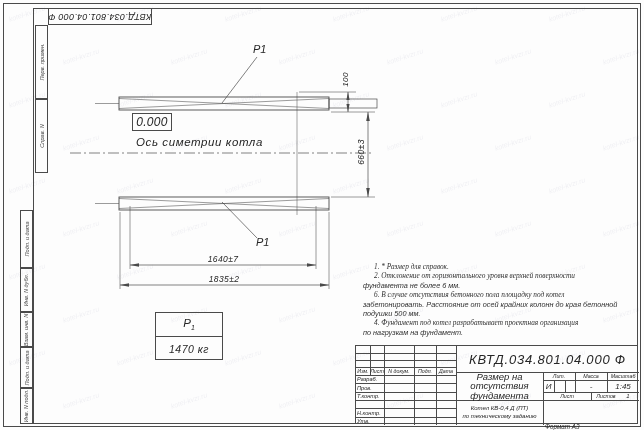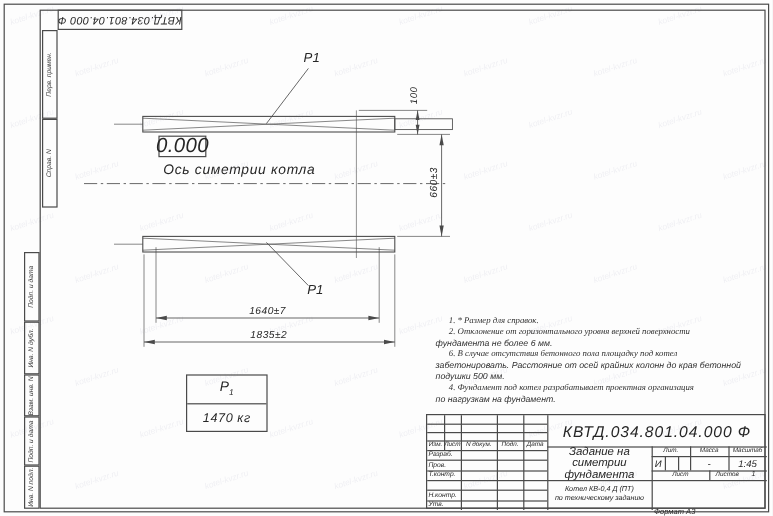--- a/index.html
+++ b/index.html
@@ -164,21 +164,21 @@
       <polygon points="368,197 366.2,188 369.8,188"></polygon>
       <polygon points="348,92 346.4,100 349.6,100"></polygon>
       <polygon points="348,112 346.4,104 349.6,104"></polygon>
     </g>
   </svg>
 
   <div class="abs gost" style="left:253px;top:43px;font-size:11px;">P1</div>
   <div class="abs gost" style="left:256px;top:236px;font-size:11px;">P1</div>
 
   <div class="box" style="left:132px;top:113px;width:40px;height:18px;display:flex;align-items:center;justify-content:center;">
-    <span class="gost" style="font-size:17px;letter-spacing:.3px;">0.000</span>
+    <span class="gost" style="font-size:12px;letter-spacing:.3px;">0.000</span>
   </div>
   <div class="abs gost" style="left:136px;top:136px;font-size:11.5px;letter-spacing:.6px;white-space:nowrap;">Ось симетрии котла</div>
 
   <div class="abs gost dim" style="left:190px;top:254px;width:66px;">1640±7</div>
   <div class="abs gost dim" style="left:191px;top:274px;width:66px;">1835±2</div>
   <div class="abs gost dim" style="left:344px;top:147px;width:34px;transform:rotate(-90deg);">660±3</div>
   <div class="abs gost dim" style="left:333px;top:75px;width:24px;transform:rotate(-90deg);font-size:8px;">100</div>
 
   <div class="box" style="left:155px;top:312px;width:68px;height:48px;">
     <div style="height:24px;border-bottom:1px solid #4a4a4a;display:flex;align-items:center;justify-content:center;box-sizing:border-box;">
@@ -238,22 +238,22 @@
     <div class="tb" style="left:1px;top:29px;width:27px;height:8px;font-size:5.6px;justify-content:flex-start;">Разраб.</div>
     <div class="tb" style="left:1px;top:37px;width:27px;height:9px;font-size:5.6px;justify-content:flex-start;">Пров.</div>
     <div class="tb" style="left:1px;top:46px;width:27px;height:8px;font-size:5.6px;justify-content:flex-start;">Т.контр.</div>
     <div class="tb" style="left:1px;top:54px;width:27px;height:8px;font-size:5.6px;justify-content:flex-start;"></div>
     <div class="tb" style="left:1px;top:62px;width:27px;height:9px;font-size:5.6px;justify-content:flex-start;">Н.контр.</div>
     <div class="tb" style="left:1px;top:71px;width:27px;height:8px;font-size:5.6px;justify-content:flex-start;">Утв.</div>
 
     <div class="tb" style="left:100px;top:0;width:183px;height:26px;font-size:13px;letter-spacing:.8px;">КВТД.034.801.04.000  Ф</div>
 
     <div class="tb" style="left:100px;top:26px;width:87px;height:28px;flex-direction:column;font-size:9.5px;line-height:9.5px;">
-      <span>Задание на</span>
-      <span>симетрии</span>
+      <span>Размер на</span>
+      <span>отсутствия</span>
       <span>фундамента</span>
     </div>
 
     <div class="tb" style="left:100px;top:54px;width:87px;height:25px;flex-direction:column;font-size:6px;line-height:7.5px;">
       <span>Котел  КВ-0,4  Д  (ПТ)</span>
       <span>по техническому заданию</span>
     </div>
 
     <div class="tb" style="left:187px;top:26px;width:32px;height:8px;font-size:5.3px;">Лит.</div>
     <div class="tb" style="left:219px;top:26px;width:32px;height:8px;font-size:5.3px;">Масса</div>

